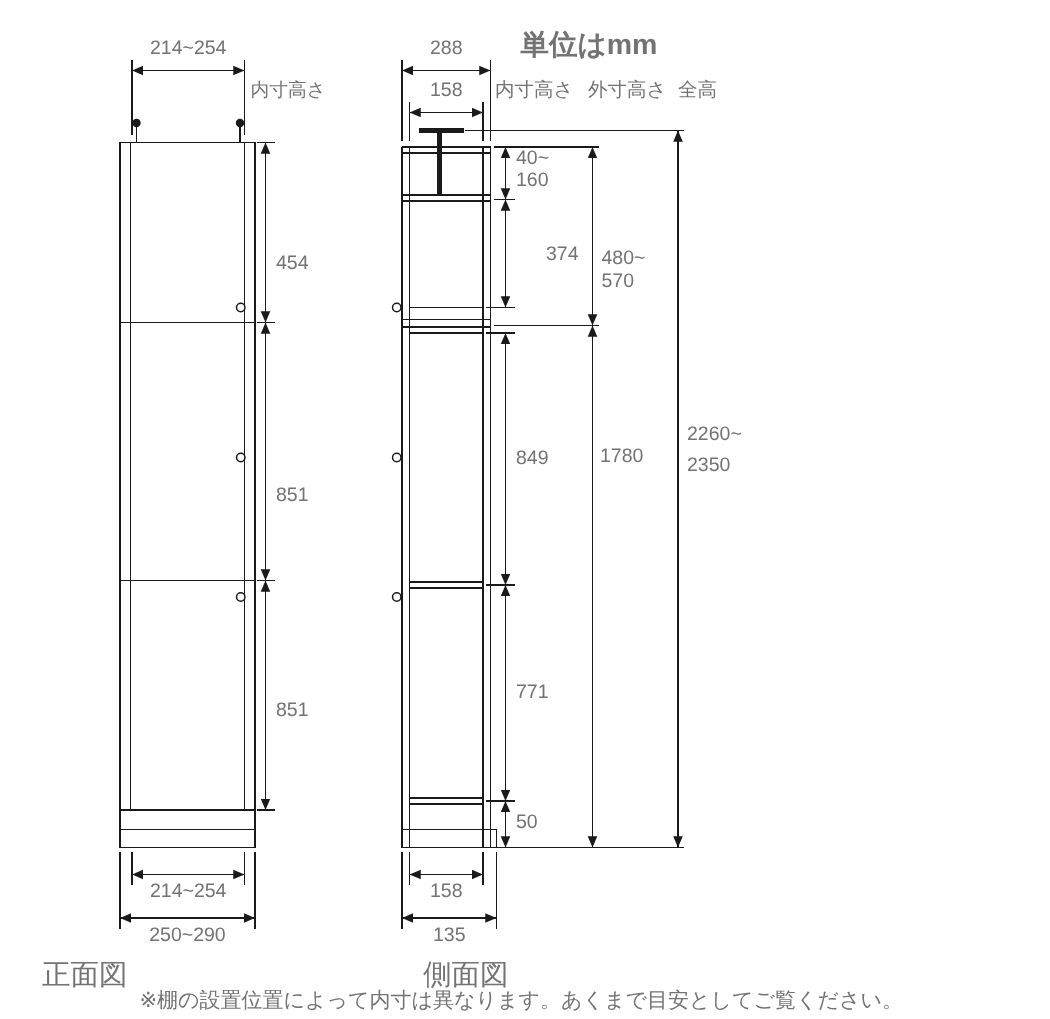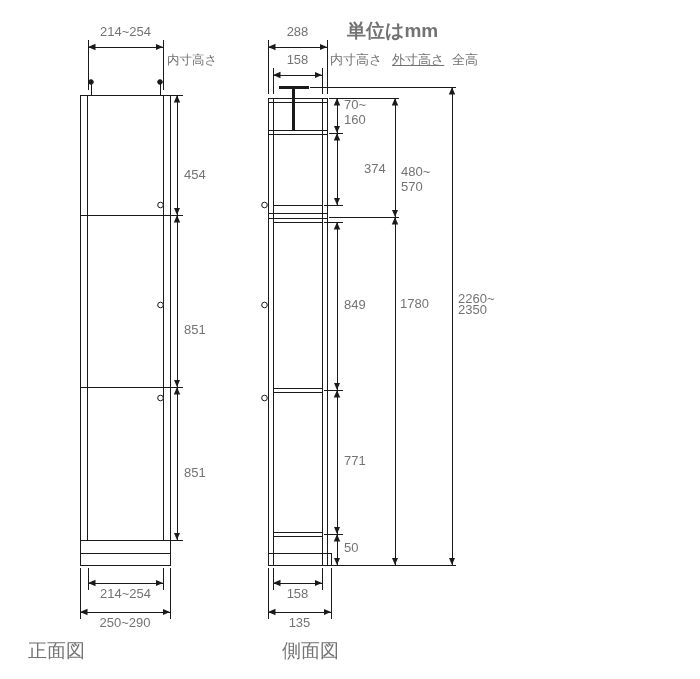--- a/index.html
+++ b/index.html
@@ -133,42 +133,43 @@
     </g>
   </svg>
 
   <div class="lbl ctr" style="left:88px;top:25px;width:75px;">214~254</div>
   <div class="lbl ctr" style="left:268px;top:25px;width:59px;">288</div>
   <div class="lbl b f15" style="left:347px;top:20px;">単位はmm</div>
 
   <div class="lbl f12" style="left:167px;top:53px;">内寸高さ</div>
   <div class="lbl ctr" style="left:273px;top:53px;width:49px;">158</div>
   <div class="lbl" style="left:330px;top:53px;">内寸高さ</div>
-  <div class="lbl" style="left:392px;top:53px;text-decoration:underline;">外寸高さ</div>
+  <div class="lbl" style="left:392px;top:53px;">外寸高さ</div>
   <div class="lbl" style="left:452px;top:53px;">全高</div>
 
   <div class="lbl" style="left:184px;top:168px;">454</div>
   <div class="lbl" style="left:184px;top:323px;">851</div>
   <div class="lbl" style="left:184px;top:466px;">851</div>
 
-  <div class="lbl" style="left:344px;top:98px;">70~</div>
+  <div class="lbl" style="left:344px;top:98px;">40~</div>
   <div class="lbl" style="left:344px;top:113px;">160</div>
   <div class="lbl" style="left:344px;top:162px;margin-left:20px;">374</div>
   <div class="lbl" style="left:344px;top:298px;">849</div>
   <div class="lbl" style="left:344px;top:454px;">771</div>
   <div class="lbl" style="left:344px;top:541px;">50</div>
 
   <div class="lbl" style="left:401px;top:165px;">480~</div>
   <div class="lbl" style="left:401px;top:180px;">570</div>
   <div class="lbl" style="left:400px;top:297px;">1780</div>
 
-  <div class="lbl" style="left:458px;top:292px;">2260~</div>
+  <div class="lbl" style="left:458px;top:282px;">2260~</div>
   <div class="lbl" style="left:458px;top:303px;">2350</div>
 
   <div class="lbl ctr" style="left:88px;top:587px;width:75px;">214~254</div>
   <div class="lbl ctr" style="left:80px;top:616px;width:90px;">250~290</div>
   <div class="lbl ctr" style="left:273px;top:587px;width:49px;">158</div>
   <div class="lbl ctr" style="left:268px;top:616px;width:63px;">135</div>
 
   <div class="lbl f15" style="left:28px;top:640px;">正面図</div>
   <div class="lbl f15" style="left:282px;top:640px;">側面図</div>
+  <div class="lbl f14" style="left:93px;top:658px;">※棚の設置位置によって内寸は異なります。あくまで目安としてご覧ください。</div>
 
 </div>
 
 </body></html>

